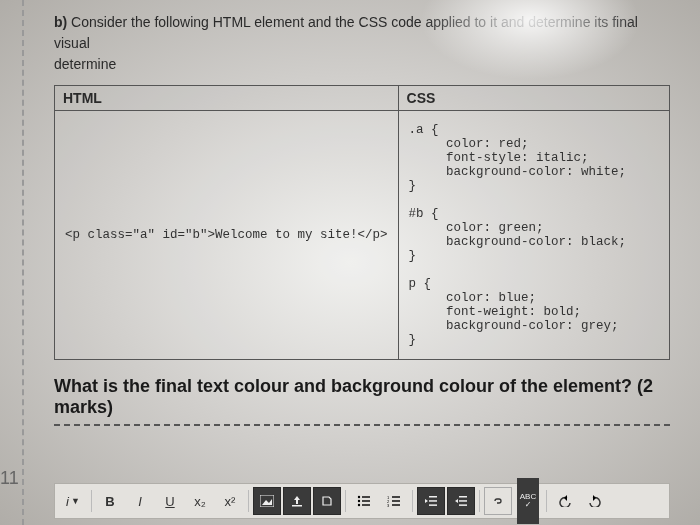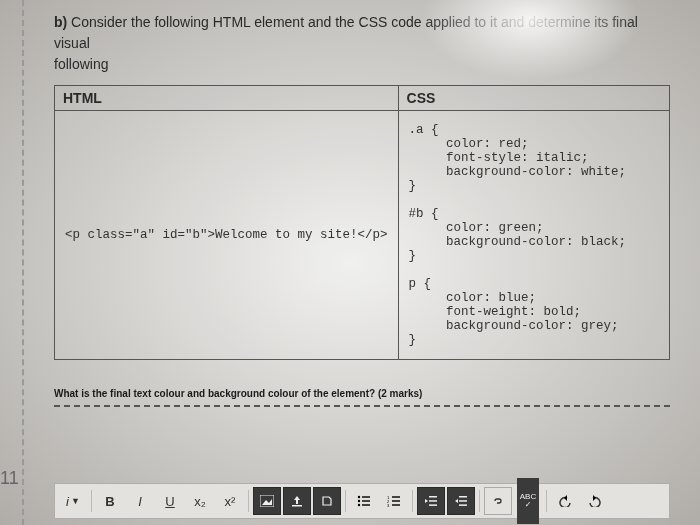--- a/index.html
+++ b/index.html
@@ -57,22 +57,22 @@
       padding: 12px 10px;
       vertical-align: middle;
       font-family: 'Courier New', monospace;
       font-size: 12.5px;
       white-space: pre;
       color: #333;
     }
     td.html-cell { width: 45%; text-align: left; }
     td.css-cell { width: 55%; }
     .followup {
-      margin-top: 28px;
-      font-size: 10px;
+      margin-top: 16px;
+      font-size: 18px;
       font-weight: bold;
       color: #1a1a1a;
     }
     .divider {
       margin-top: 6px;
       border-top: 2px dashed #555;
       height: 0;
     }
     .toolbar {
       position: absolute;
@@ -135,21 +135,21 @@
 <body>
 
 <div class="glare"></div>
 <div class="page-margin-left"></div>
 <div class="question-number">11</div>
 
 <div class="content">
   <div class="question-text">
     <span class="question-b">b)</span>
     <span>Consider the following HTML element and the CSS code applied to it and determine its final visual</span><br>
-    <span>following</span>
+    <span>determine</span>
   </div>
 
   <table class="code-table">
     <tbody>
         <tr>
       <th>HTML</th>
       <th>CSS</th>
     </tr>
     <tr>
       <td class="html-cell">&lt;p class="a" id="b"&gt;Welcome to my site!&lt;/p&gt;</td>

